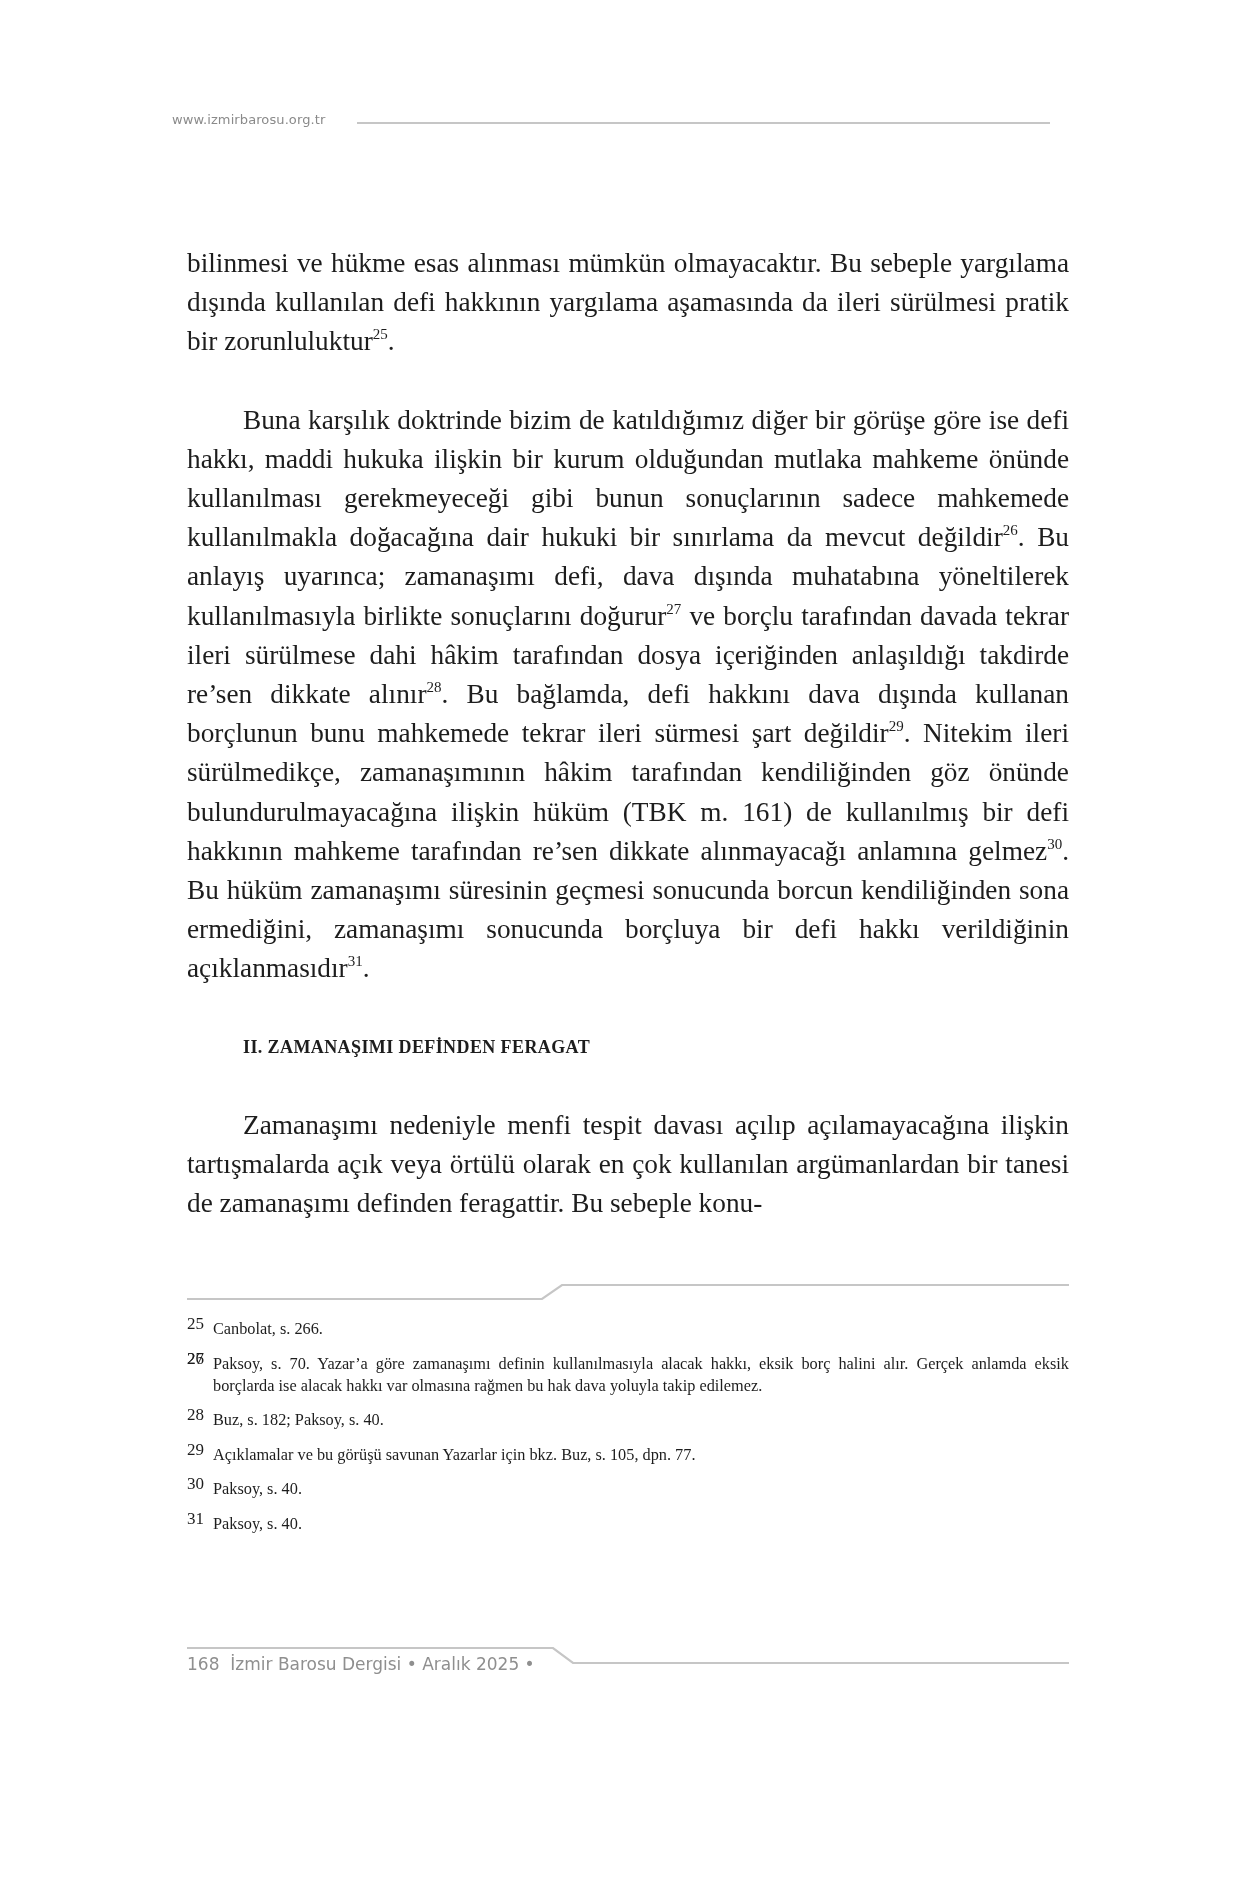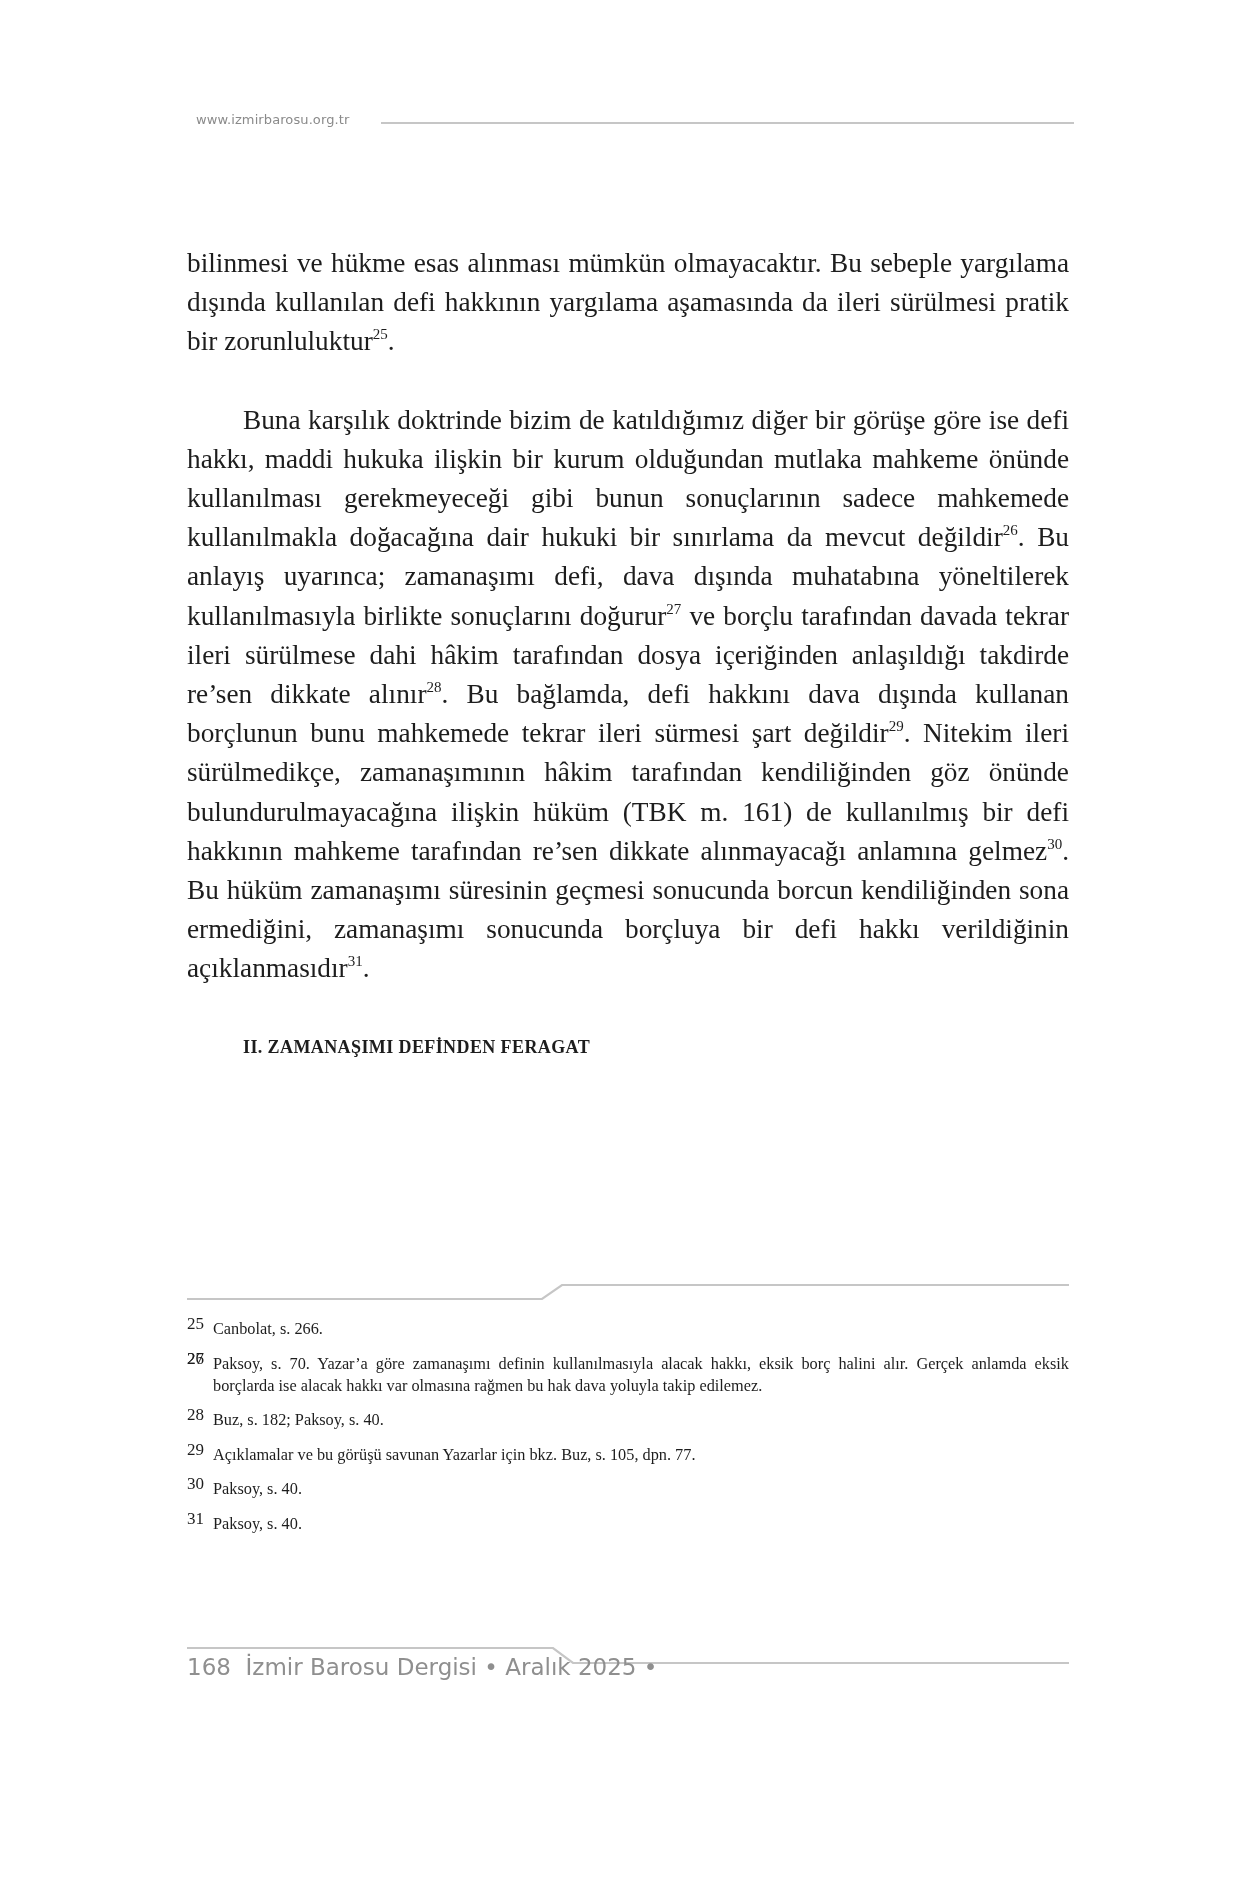--- a/index.html
+++ b/index.html
@@ -1,55 +1,56 @@
 <!DOCTYPE html>
 <html><head>
 <meta charset="utf-8">
 <style>
   html, body { margin: 0; padding: 0; background: #ffffff; }
   body { width: 1260px; height: 1890px; position: relative; overflow: hidden; }
   .page { position: absolute; left: 0; top: 0; width: 1260px; height: 1890px; }
-  .header { position: absolute; left: 196px; top: 112px; width: 878px; height: 22px; }
+  .header { position: absolute; left: 172px; top: 112px; width: 878px; height: 22px; }
   .header-url { position: absolute; left: 0; top: 0; font-family: "DejaVu Sans", sans-serif; font-size: 13px; color: #8a8a8a; letter-spacing: 0.1px; }
   .header-line { position: absolute; left: 185px; top: 10px; right: 0; height: 2px; background: #c6c6c6; }
 
   .body-text { position: absolute; left: 187px; top: 244px; width: 882px; font-family: Liberation Serif, serif; font-size: 27.3px; line-height: 39.2px; color: #1d1d1d; text-align: justify; }
   .body-text p { margin: 0; }
   .para-1 { text-indent: 0; }
   .para-2 { text-indent: 56px; margin-top: 39px !important; }
   .heading { margin-top: 39px !important; padding-left: 56px; font-weight: bold; font-size: 18px; letter-spacing: 0.4px; }
   .para-3 { text-indent: 56px; margin-top: 39px !important; }
   sup { font-size: 15px; line-height: 0; vertical-align: 11px; }
 
   .fn-rule { position: absolute; left: 187px; top: 1282px; width: 882px; height: 20px; }
   .footnotes { position: absolute; left: 187px; top: 1318px; width: 882px; font-family: "Liberation Serif", serif; font-size: 16.3px; line-height: 22px; color: #1d1d1d; }
   .fn { position: relative; padding-left: 26px; margin-bottom: 12.5px; text-align: justify; }
   .fn-num { position: absolute; left: 0; top: -5px; font-size: 17px; }
 
   .footer { position: absolute; left: 187px; top: 1638px; width: 882px; height: 40px; }
   .footer-rule { position: absolute; left: 0; top: 0; width: 882px; height: 30px; }
-  .footer-text { position: absolute; left: 0; top: 16px; font-family: "DejaVu Sans", sans-serif; font-size: 23px; color: #8f8f8f; white-space: pre; }
+  .footer-text { position: absolute; left: 0; top: 16px; font-family: "DejaVu Sans", sans-serif; font-size: 17px; color: #8f8f8f; white-space: pre; }
 </style>
 </head>
 <body>
 
 <div class="page">
 
   <div class="header">
     <span class="header-url">www.izmirbarosu.org.tr</span>
     <div class="header-line"></div>
   </div>
 
   <div class="body-text">
     <p class="para-1"><span>bilinmesi ve hükme esas alınması mümkün olmayacaktır. Bu sebeple yargılama dışında kullanılan defi hakkının yargılama aşamasında da ileri sürülmesi pratik bir zorunluluktur</span><sup>25</sup><span>.</span></p>
 
     <p class="para-2"><span>Buna karşılık doktrinde bizim de katıldığımız diğer bir görüşe göre ise defi hakkı, maddi hukuka ilişkin bir kurum olduğundan mutlaka mahkeme önünde kullanılması gerekmeyeceği gibi bunun sonuçlarının sadece mahkemede kullanılmakla doğacağına dair hukuki bir sınırlama da mevcut değildir</span><sup>26</sup><span>. Bu anlayış uyarınca; zamanaşımı defi, dava dışında muhatabına yöneltilerek kullanılmasıyla birlikte sonuçlarını doğurur</span><sup>27</sup><span> ve borçlu tarafından davada tekrar ileri sürülmese dahi hâkim tarafından dosya içeriğinden anlaşıldığı takdirde re’sen dikkate alınır</span><sup>28</sup><span>. Bu bağlamda, defi hakkını dava dışında kullanan borçlunun bunu mahkemede tekrar ileri sürmesi şart değildir</span><sup>29</sup><span>. Nitekim ileri sürülmedikçe, zamanaşımının hâkim tarafından kendiliğinden göz önünde bulundurulmayacağına ilişkin hüküm (TBK m. 161) de kullanılmış bir defi hakkının mahkeme tarafından re’sen dikkate alınmayacağı anlamına gelmez</span><sup>30</sup><span>. Bu hüküm zamanaşımı süresinin geçmesi sonucunda borcun kendiliğinden sona ermediğini, zamanaşımı sonucunda borçluya bir defi hakkı verildiğinin açıklanmasıdır</span><sup>31</sup><span>.</span></p>
 
     <p class="heading">II. ZAMANAŞIMI DEFİNDEN FERAGAT</p>
 
+    <p class="para-3">Zamanaşımı nedeniyle menfi tespit davası açılıp açılamayacağına ilişkin tartışmalarda açık veya örtülü olarak en çok kullanılan argümanlardan bir tanesi de zamanaşımı definden feragattir. Bu sebeple konu-</p>
   </div>
 
   <svg class="fn-rule" width="882" height="20" viewBox="0 0 882 20">
     <polyline points="0,17 355,17 375,3 882,3" fill="none" stroke="#c6c6c6" stroke-width="2.2"></polyline>
   </svg>
 
   <div class="footnotes" id="footnotes">
       <div class="fn"><span class="fn-num">25</span><span>Canbolat, s. 266.</span></div>
       <div class="fn"><span class="fn-num">26</span></div>
       <div class="fn"><span class="fn-num">27</span><span>Paksoy, s. 70. Yazar’a göre zamanaşımı definin kullanılmasıyla alacak hakkı, eksik borç halini alır. Gerçek anlamda eksik borçlarda ise alacak hakkı var olmasına rağmen bu hak dava yoluyla takip edilemez.</span></div>

